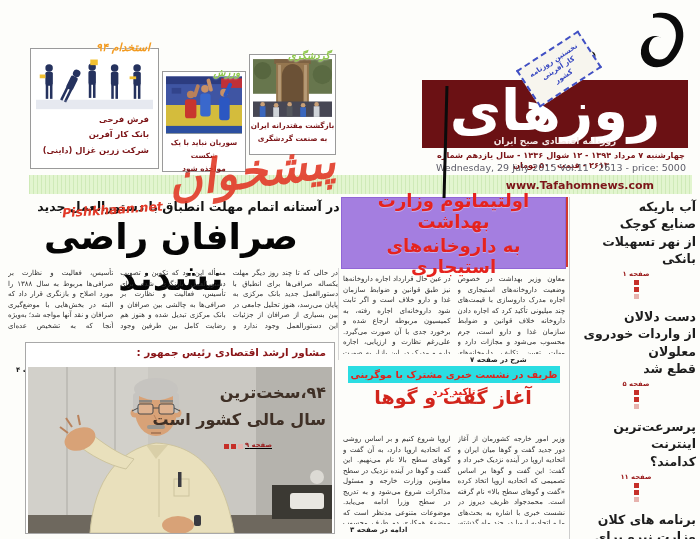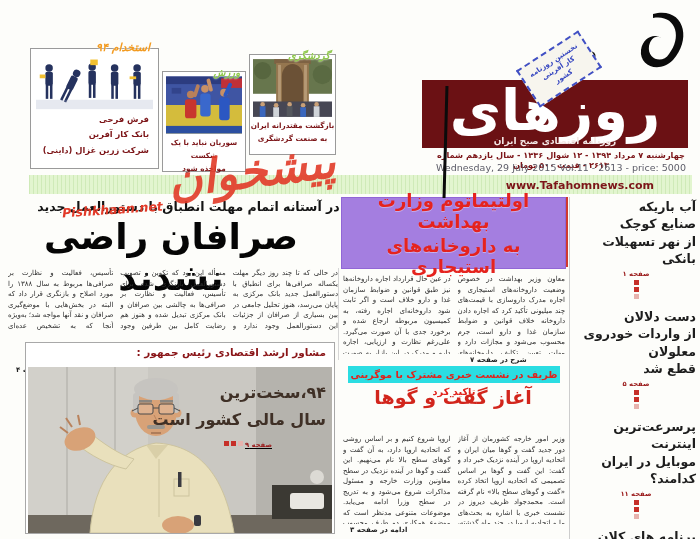--- a/index.html
+++ b/index.html
@@ -57,21 +57,21 @@
   .note{position:absolute;font-size:7px;font-weight:700;color:#222;direction:rtl;}
   .noteA{left:16px;top:330px;margin-top:36px;}
   .vthin{position:absolute;left:338px;top:268px;width:1px;height:92px;background:#d6d6d6;}
 
   
   .photobox{position:absolute;left:25px;top:342px;width:308px;height:190px;border:1px solid #a8a8a8;background:#fff;}
   .pkick{height:16px;padding:3px 8px 4px;font-size:10.5px;font-weight:700;color:#8a1518;text-align:right;direction:rtl;}
   .photowrap{position:relative;margin:1px 2px 2px;height:168px;overflow:hidden;}
   .ph-head{position:absolute;top:12px;right:6px;text-align:right;font-size:16px;font-weight:800;
            color:#3f3026;line-height:1.7;direction:rtl;}
-  .ph-ref{position:absolute;top:74px;right:60px;display:flex;align-items:flex-start;gap:2px;direction:ltr;text-decoration:underline;}
+  .ph-ref{position:absolute;top:74px;right:60px;display:flex;align-items:flex-end;gap:2px;direction:ltr;text-decoration:underline;}
   .sq{display:inline-block;width:5px;height:5px;}
   .sq.r{background:#c62f28;} .sq.p{background:#e7b3ae;}
   .reftext{font-size:6.8px;font-weight:700;color:#9b1c1c;direction:rtl;}
 
   
   .purplebox{position:absolute;left:341px;top:197px;width:223px;height:70px;background:#a47ee0;
        border:1px solid #9166d6;display:flex;flex-direction:column;justify-content:center;gap:3px;
        text-align:center;font-size:18px;font-weight:800;color:#e5231e;direction:rtl;
        text-shadow:0 1px 0 rgba(255,255,255,.35);}
   .redline{position:absolute;left:566px;top:197px;width:2px;height:70px;background:#cf3a30;}
@@ -312,21 +312,20 @@
         <span class="reftext">صفحه ۵</span>
         <span class="sq r"></span>
         <span class="sq r"></span>
         <span class="sq p"></span>
         <span class="dotfill"></span>
       </div>
     </div>
 
     <div class="sb-item">
       <div class="sb-l">پرسرعت‌ترین اینترنت</div>
-      <div class="sb-l">موبایل در ایران</div>
       <div class="sb-l">کدامند؟</div>
       <div class="sb-marker">
         <span class="reftext">صفحه ۱۱</span>
         <span class="sq r"></span>
         <span class="sq r"></span>
         <span class="sq p"></span>
         <span class="dotfill"></span>
       </div>
     </div>
 

